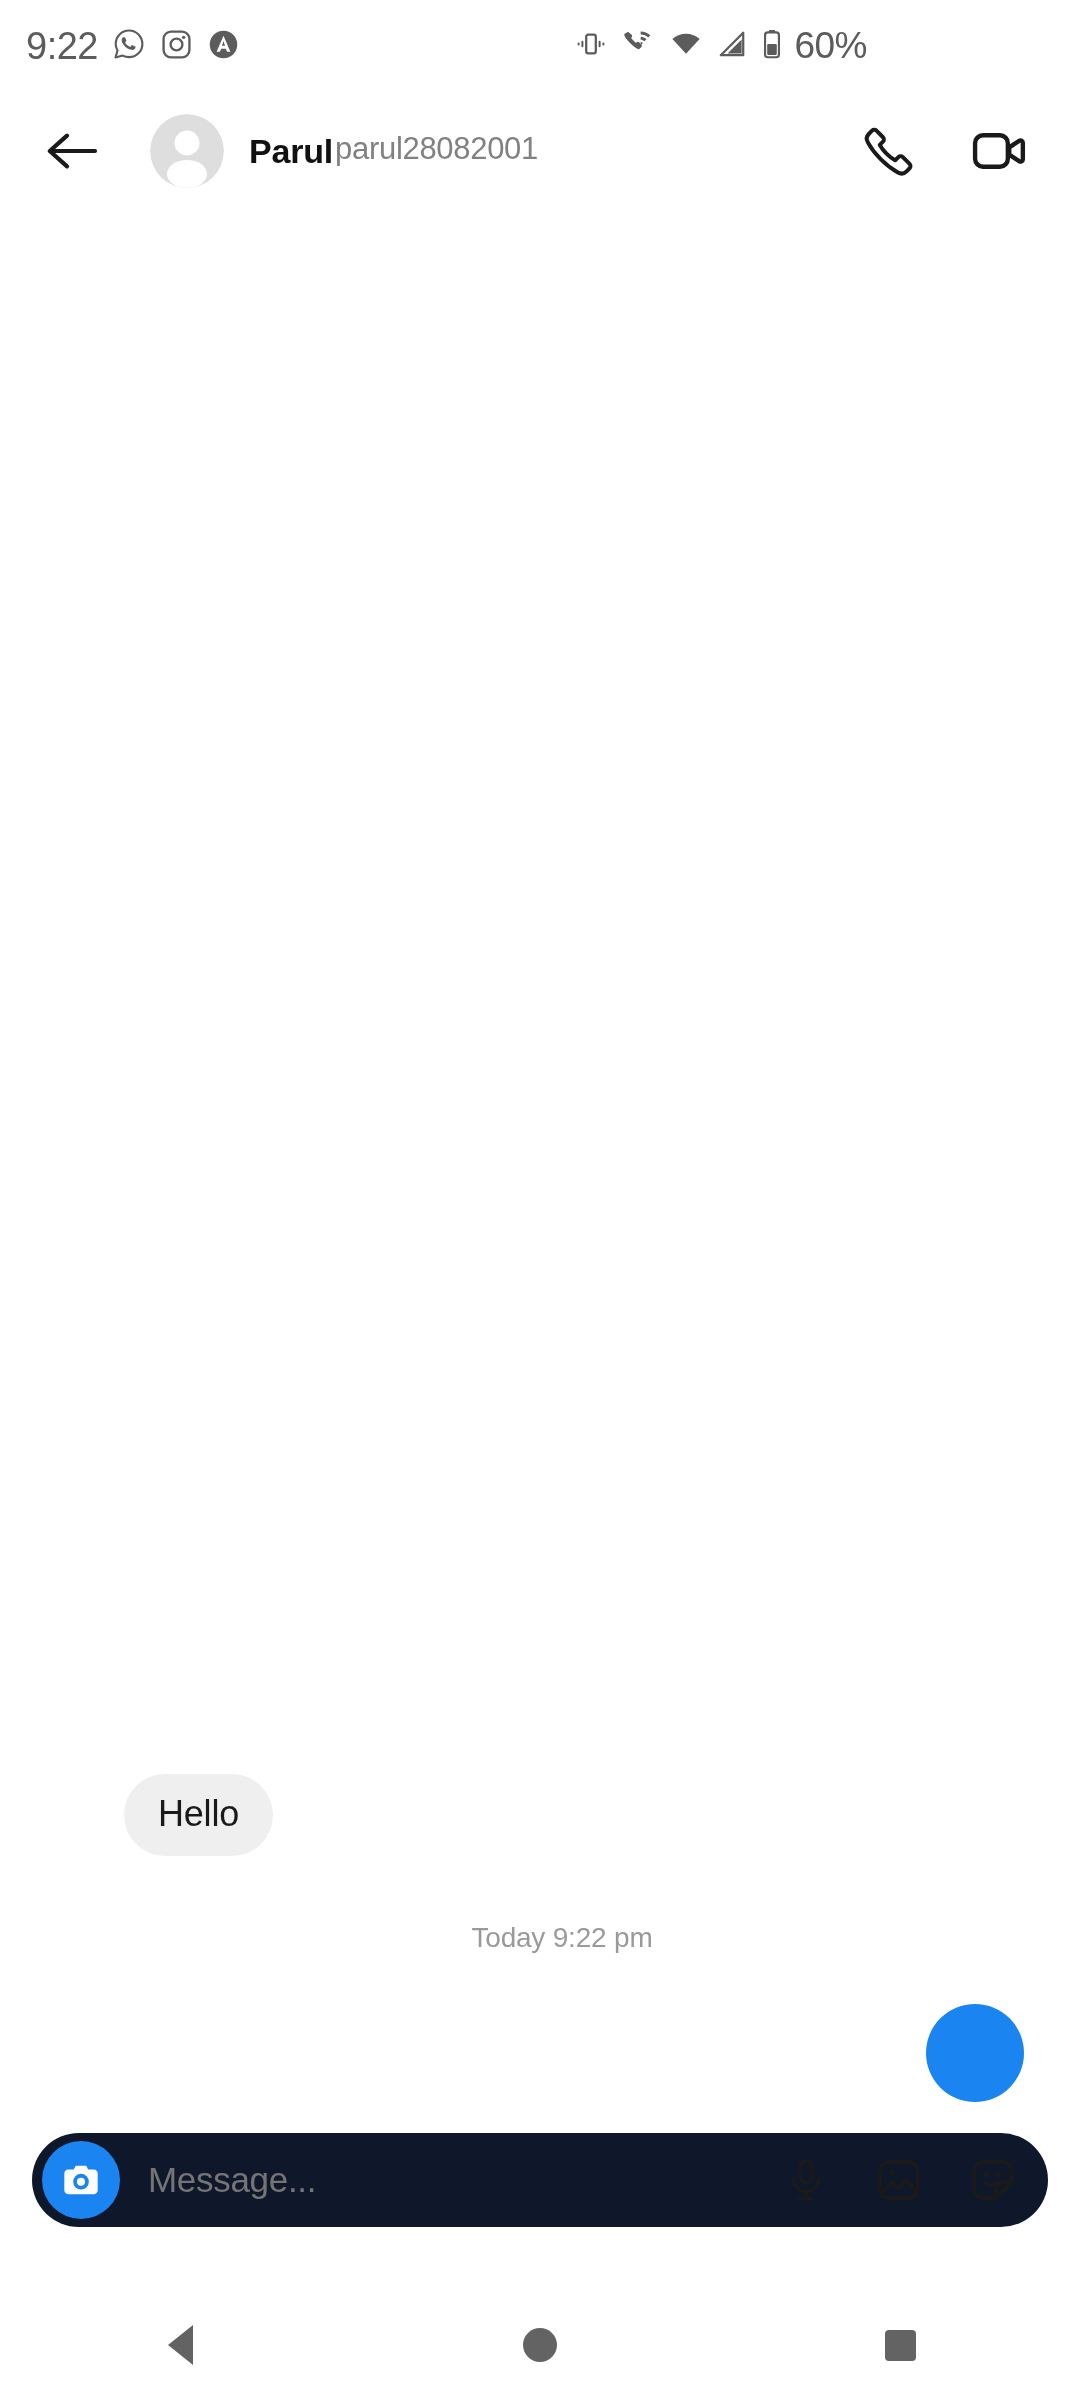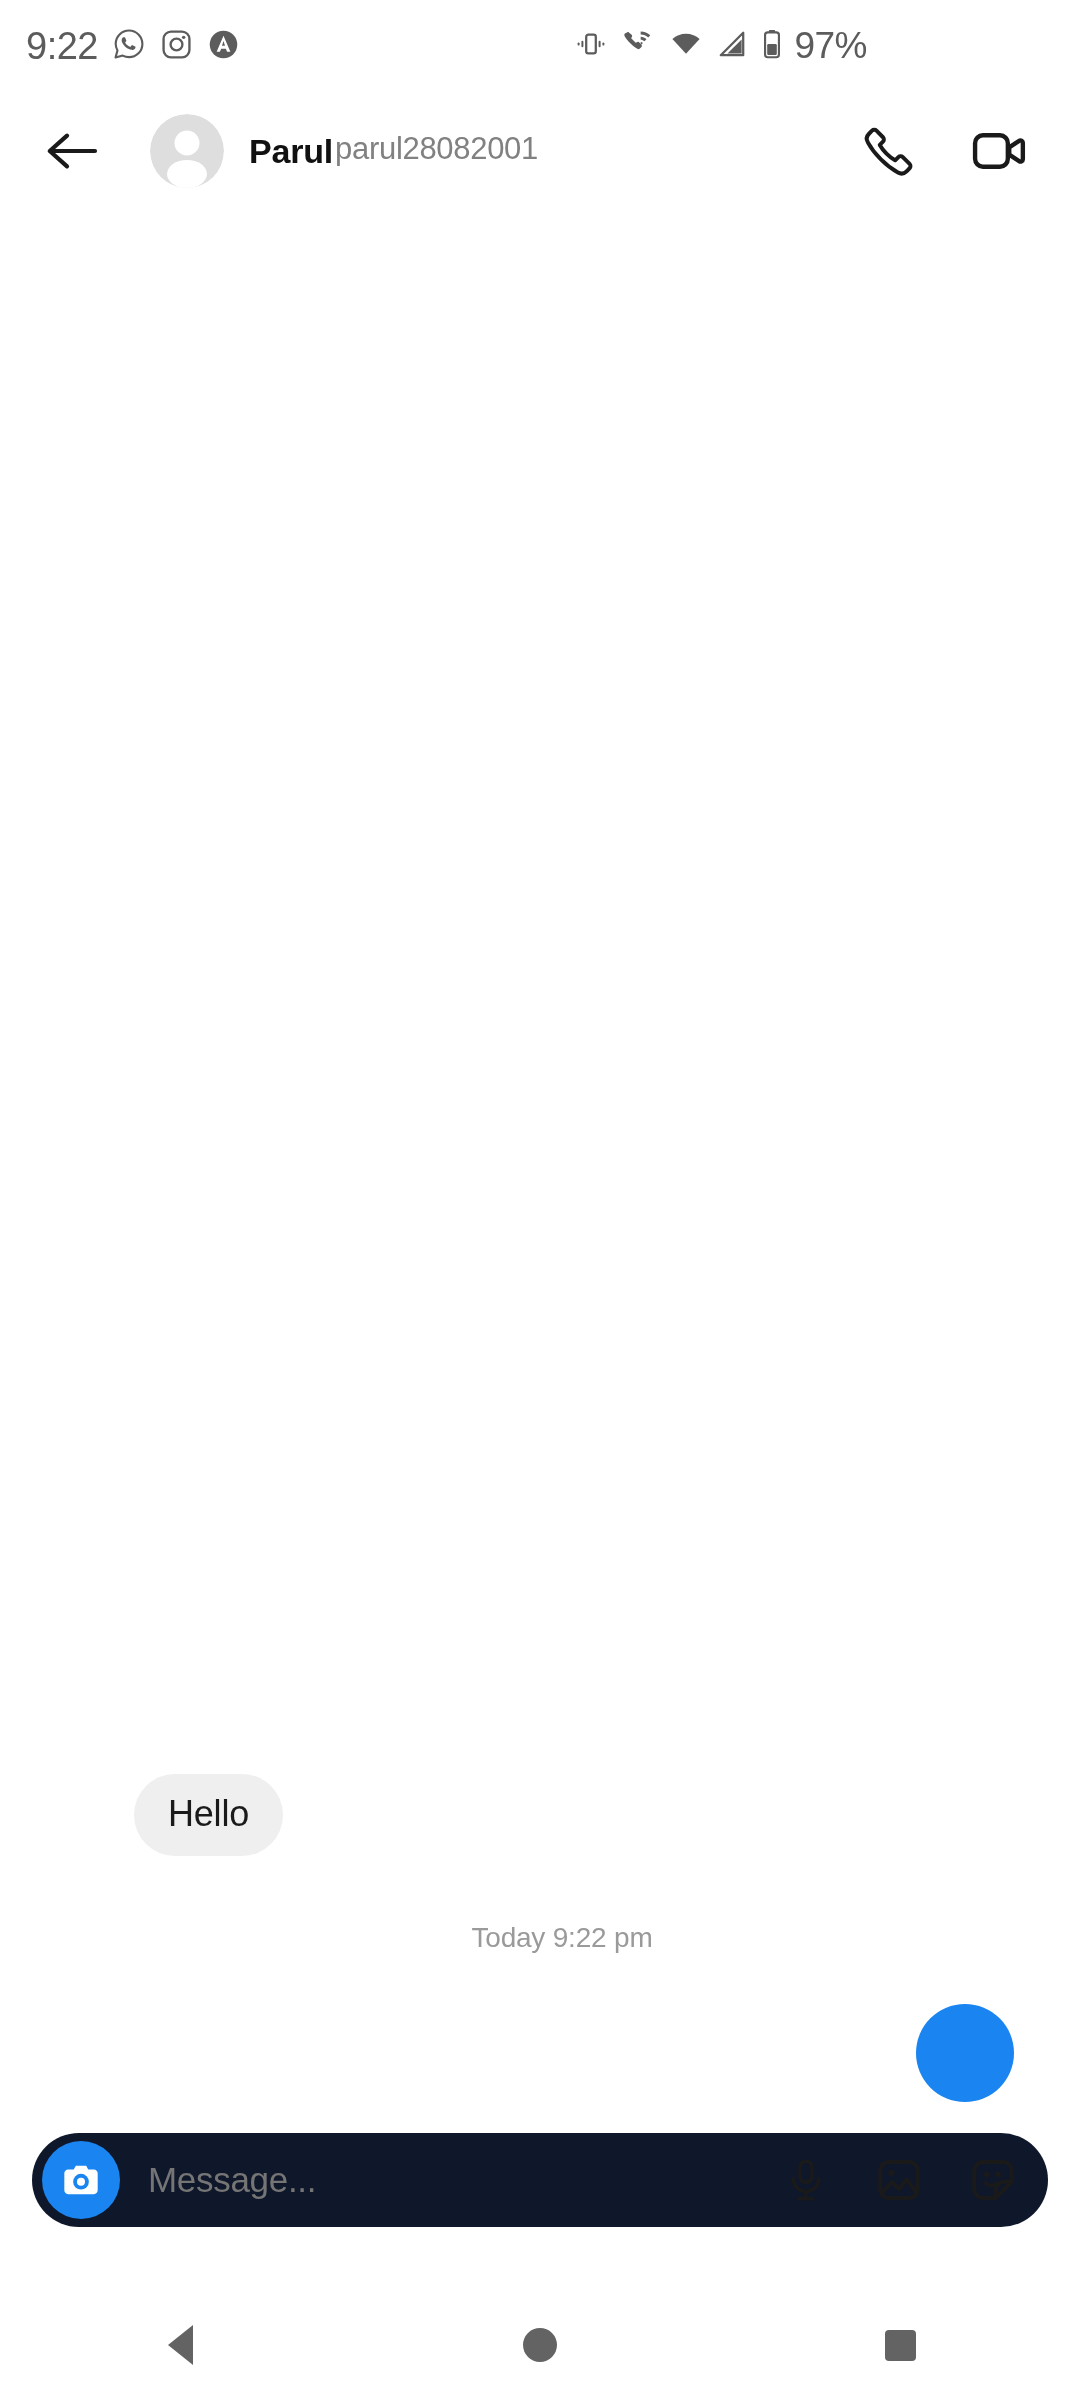--- a/index.html
+++ b/index.html
@@ -40,21 +40,21 @@
   .header-username{ font-size:31px; color:#818181; line-height:1.1; letter-spacing:-0.3px;}
   .header-actions{ margin-left:auto; display:flex; align-items:center; gap:52px; padding-right:16px;}
   .header-action{ display:flex; align-items:center; justify-content:center; }
 
   
   .messages{
     position:absolute; top:210px; left:0; width:1080px; height:1900px;
     display:flex; flex-direction:column; justify-content:flex-end;
     padding-bottom:8px;
   }
-  .msg-row{ display:flex; align-items:flex-end; padding:0 44px; }
+  .msg-row{ display:flex; align-items:flex-end; padding:0 34px; }
   .msg-row.incoming{ justify-content:flex-start; }
   .msg-row.outgoing{ justify-content:flex-end; }
   .row-gap{ height:14px; }
   .bubble-avatar{
     width:62px; height:62px; border-radius:50%; flex:0 0 auto;
     margin-right:0px; overflow:hidden;
   }
   .avatar-spacer{ width:62px; height:1px; flex:0 0 auto; }
   .bubble{
     background:#efefef; color:#1a1a1a;
@@ -175,21 +175,21 @@
     </span>
 
     <span class="status-icon">
       <svg width="22" height="32" viewBox="0 0 14 24">
         <rect x="4.6" y="1.5" width="4.8" height="2" rx="0.8" fill="#5c5c5c"></rect>
         <rect x="1.8" y="3.3" width="10.4" height="18.6" rx="2" stroke="#5c5c5c" stroke-width="1.6" fill="none"></rect>
         <rect x="3.4" y="12" width="7.2" height="8.3" rx="1" fill="#5c5c5c"></rect>
       </svg>
     </span>
 
-    <span class="battery-pct">97%</span>
+    <span class="battery-pct">60%</span>
   </div>
 </div>
 
 <div class="chat-header">
   <div class="back-btn">
     <svg width="58" height="46" viewBox="0 0 30 24">
       <path d="M12.4 4 3.4 12l9 8M3.6 12H27" stroke="#1a1a1a" stroke-width="2.2" fill="none" stroke-linecap="round" stroke-linejoin="round"></path>
     </svg>
   </div>
 

